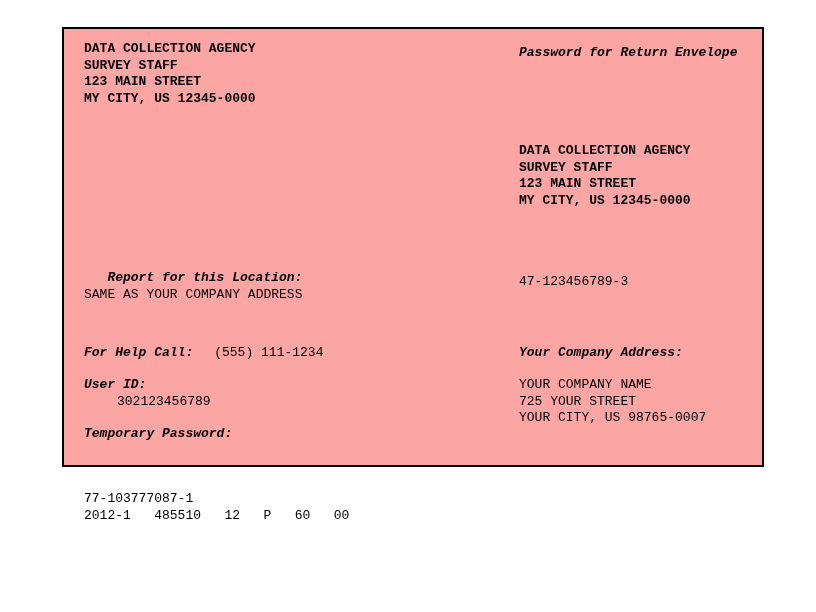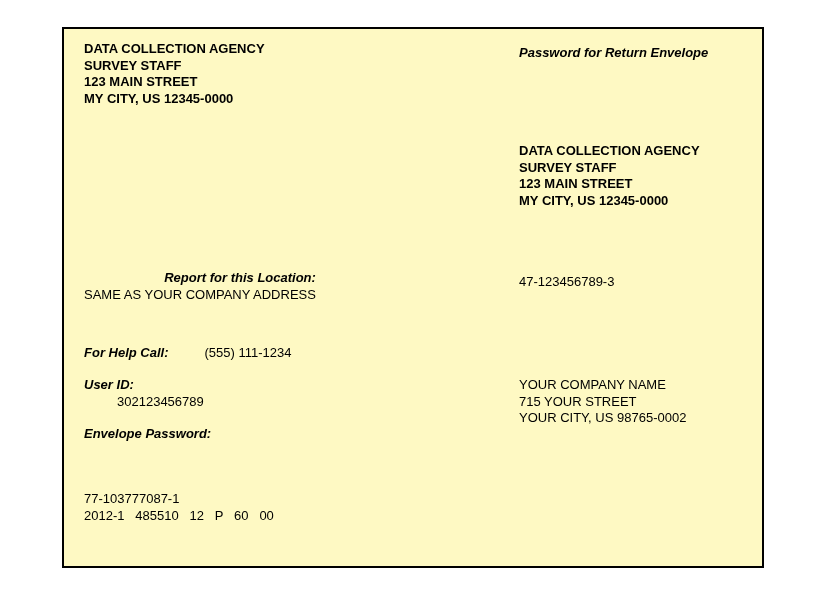--- a/index.html
+++ b/index.html
@@ -13,29 +13,30 @@
     color: #000000;
     font-size: 13px;
     line-height: 16.5px;
     overflow: hidden;
   }
   .doc-box {
     position: absolute;
     left: 62px;
     top: 27px;
     width: 702px;
-    height: 541px;
+    height: 440px;
     border: 2px solid #000000;
-    background: #fef9c3;
+    background: #fca5a5;
+    font-family: Liberation Mono, monospace;
   }
   .abs { position: absolute; }
   .label { font-weight: bold; font-style: italic; }
   .bold { font-weight: bold; }
   .indent { padding-left: 33px; }
-  .phone { margin-left: 36px; }
+  .phone { margin-left: 21px; }
   .pre { white-space: pre; text-align: center; }
 </style>
 </head>
 <body>
 
 <div class="page">
   <div class="doc-box">
 
     <div class="abs bold" style="left:20px; top:12px;">
       <div>DATA COLLECTION AGENCY</div>
@@ -57,33 +58,34 @@
 
     <div class="abs" style="left:20px; top:241px;text-align:right;">
       <div class="label">Report for this Location:</div>
       <div>SAME AS YOUR COMPANY ADDRESS</div>
     </div>
 
     <div class="abs" style="left:20px; top:316px;">
       <span class="label">For Help Call:</span><span class="phone">(555) 111-1234</span>
     </div>
 
+    <div class="abs label" style="left:455px; top:316px;">Your Company Address:</div>
     <div class="abs" style="left:455px; top:348px;">
       <div>YOUR COMPANY NAME</div>
-      <div>715 YOUR STREET</div>
-      <div>YOUR CITY, US 98765-0002</div>
+      <div>725 YOUR STREET</div>
+      <div>YOUR CITY, US 98765-0007</div>
     </div>
 
     <div class="abs" style="left:20px; top:348px;">
       <div class="label">User ID:</div>
       <div class="indent">302123456789</div>
     </div>
 
     <div class="abs" style="left:20px; top:397px;">
-      <div class="label">Envelope Password:</div>
+      <div class="label">Temporary Password:</div>
     </div>
 
     <div class="abs" style="left:20px; top:462px;">
       <div>77-103777087-1</div>
       <div class="pre">2012-1   485510   12   P   60   00</div>
     </div>
 
   </div>
 </div>
 

